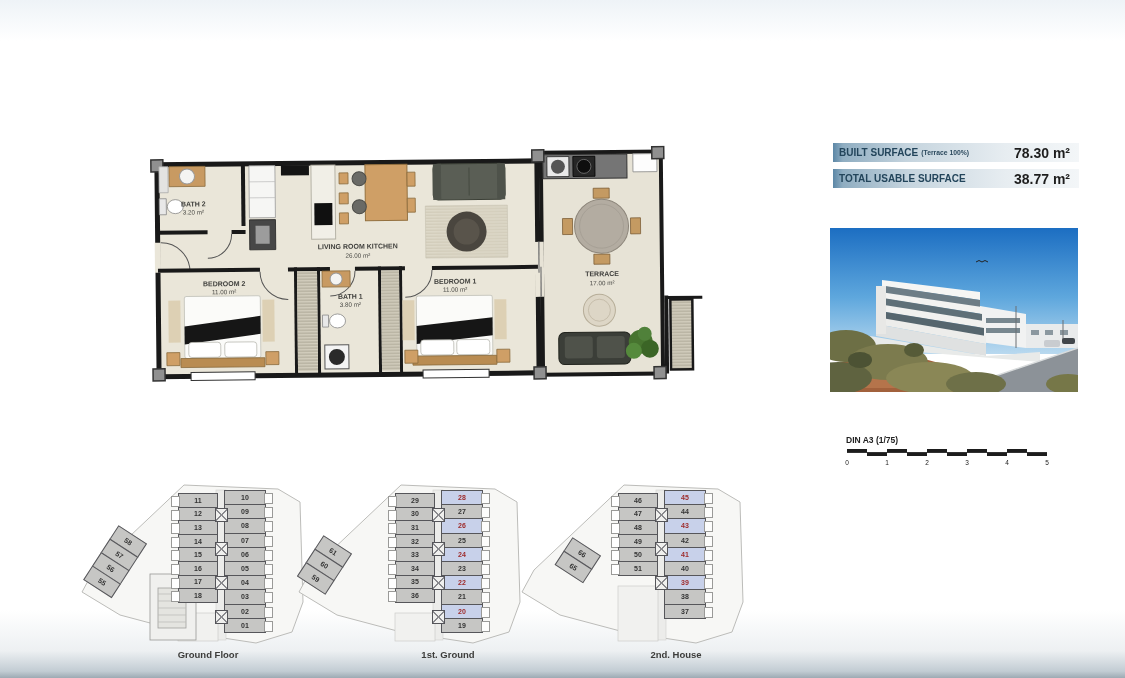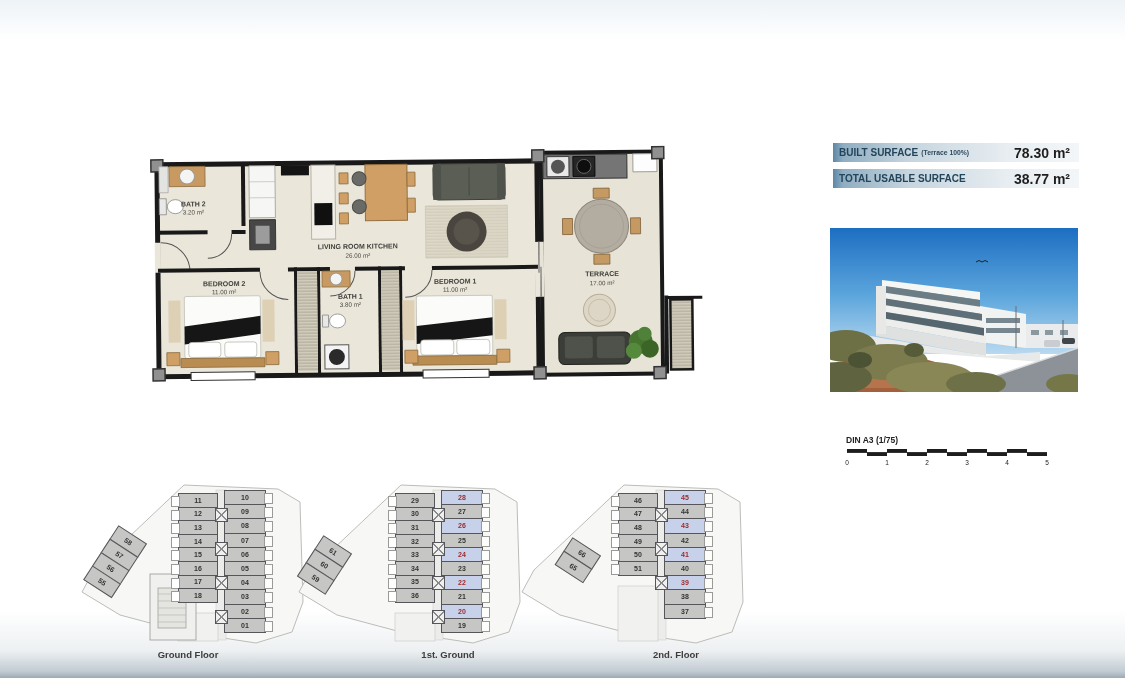--- a/index.html
+++ b/index.html
@@ -42,21 +42,21 @@
   .mcell::before{content:"";position:absolute;left:-8px;top:2px;width:7px;height:9px;background:#fff;border:1px solid #9a9a98;}
   .rcell::after{content:"";position:absolute;right:-8px;top:2px;width:7px;height:9px;background:#fdfdfc;border:1px solid #9a9a98;}
   .side-block{position:absolute;display:flex;flex-direction:column;transform:rotate(33deg);transform-origin:top left;}
   .f0 .side-block{left:52px;top:44px;}
   .f1 .side-block{left:40px;top:54px;}
   .f2 .side-block{left:66px;top:56px;}
   .xbox{position:absolute;left:149px;width:11px;height:12px;border:1px solid #55555a;
     background:linear-gradient(to top right,transparent 46%,#8a8a8e 46%,#8a8a8e 54%,transparent 54%),
                linear-gradient(to bottom right,transparent 46%,#8a8a8e 46%,#8a8a8e 54%,transparent 54%),#f0f0ee;}
   .floor-label{position:absolute;top:649px;width:200px;text-align:center;font-size:9.5px;font-weight:600;color:#3c3c3a;}
-  .lbl0{left:88px}.lbl1{left:348px}.lbl2{left:576px}
+  .lbl0{left:108px}.lbl1{left:348px}.lbl2{left:576px}
   svg text{font-family:"Liberation Sans",sans-serif;}
   .room-name{font-size:7px;font-weight:700;fill:#3f3f3c;}
   .room-area{font-size:6.3px;fill:#4a4a46;}
 </style>
 </head>
 <body>
 
 <div class="page">
 
 
@@ -414,15 +414,15 @@
         <div class="ucell rcell">38</div>
         <div class="ucell rcell">37</div>
       </div>
     <div class="xbox" style="top:26px"></div>
     <div class="xbox" style="top:60px"></div>
     <div class="xbox" style="top:94px"></div>
   </div>
 
   <div class="floor-label lbl0">Ground Floor</div>
   <div class="floor-label lbl1">1st. Ground</div>
-  <div class="floor-label lbl2">2nd. Floor</div>
+  <div class="floor-label lbl2">2nd. House</div>
 
 </div>
 
 </body></html>

